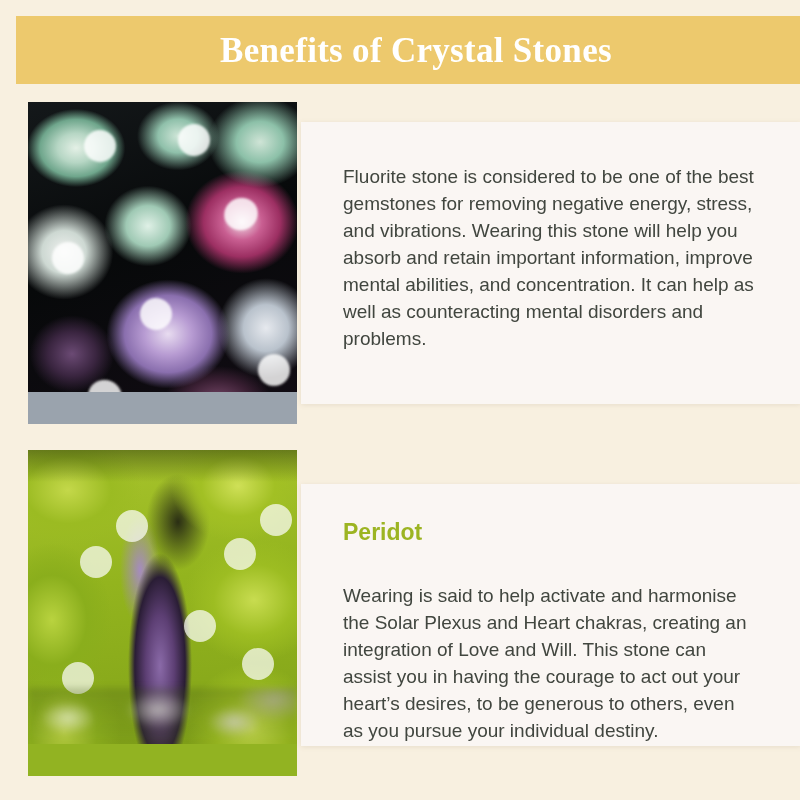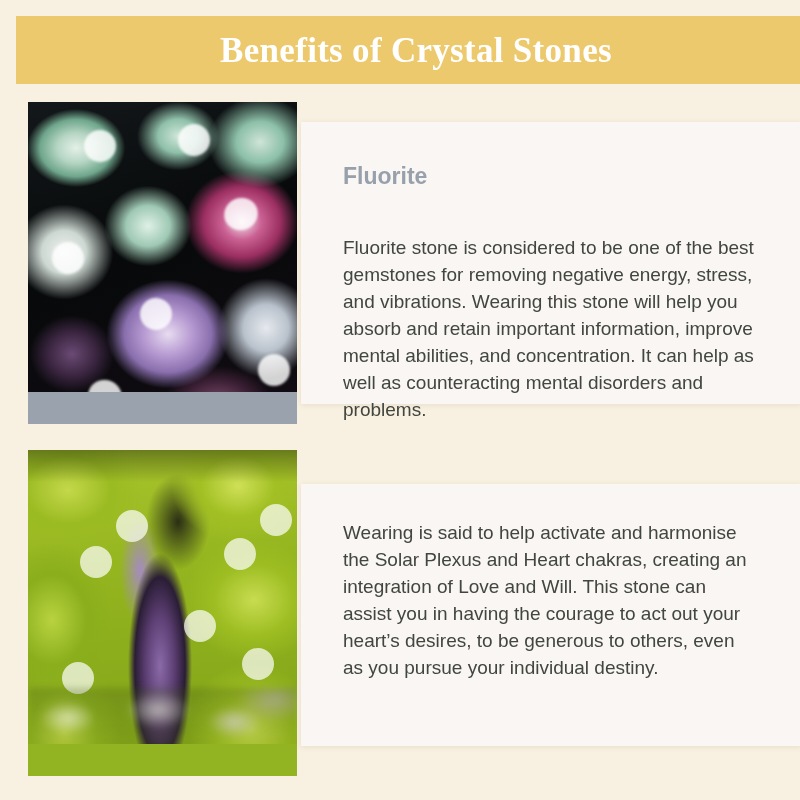--- a/index.html
+++ b/index.html
@@ -170,21 +170,20 @@
       <div class="sparkle" style="left:24px;  top:140px; width:26px; height:5px;  transform:rotate(18deg);"></div>
       <div class="sparkle" style="left:112px; top:196px; width:30px; height:5px;  transform:rotate(-10deg);"></div>
       <div class="sparkle" style="left:60px;  top:278px; width:34px; height:5px;  transform:rotate(22deg);"></div>
       <div class="sparkle" style="left:172px; top:296px; width:30px; height:5px;  transform:rotate(-18deg);"></div>
       <div class="sparkle" style="left:230px; top:252px; width:24px; height:4px;  transform:rotate(30deg);"></div>
     </div>
     <div class="photo-bar"></div>
   </div>
 
   <div class="panel" id="panel-fluorite">
-    <div class="panel-heading">Fluorite</div>
     <div class="panel-body">Fluorite stone is considered to be one of the best gemstones for removing negative energy, stress, and vibrations. Wearing this stone will help you absorb and retain important information, improve mental abilities, and concentration. It can help as well as counteracting mental disorders and problems.</div>
   </div>
 
 </div>
 
 <div class="card" id="card-peridot">
 
   <div class="photo" id="photo-peridot">
     <div class="photo-inner peridot-bg">
       <div class="peridot-top-dark"></div>
@@ -194,16 +193,17 @@
       <div class="speck" style="left:232px; top:54px;  width:3px; height:3px;"></div>
       <div class="speck" style="left:34px;  top:212px; width:4px; height:4px;"></div>
       <div class="speck" style="left:214px; top:198px; width:3px; height:3px;"></div>
       <div class="speck" style="left:156px; top:160px; width:3px; height:3px;"></div>
       <div class="peridot-blur-bottom"></div>
     </div>
     <div class="photo-bar"></div>
   </div>
 
   <div class="panel" id="panel-peridot">
+    <div class="panel-heading">Peridot</div>
     <div class="panel-body">Wearing is said to help activate and harmonise the Solar Plexus and Heart chakras, creating an integration of Love and Will. This stone can assist you in having the courage to act out your heart’s desires, to be generous to others, even as you pursue your individual destiny.</div>
   </div>
 
 </div>
 
 </body></html>

